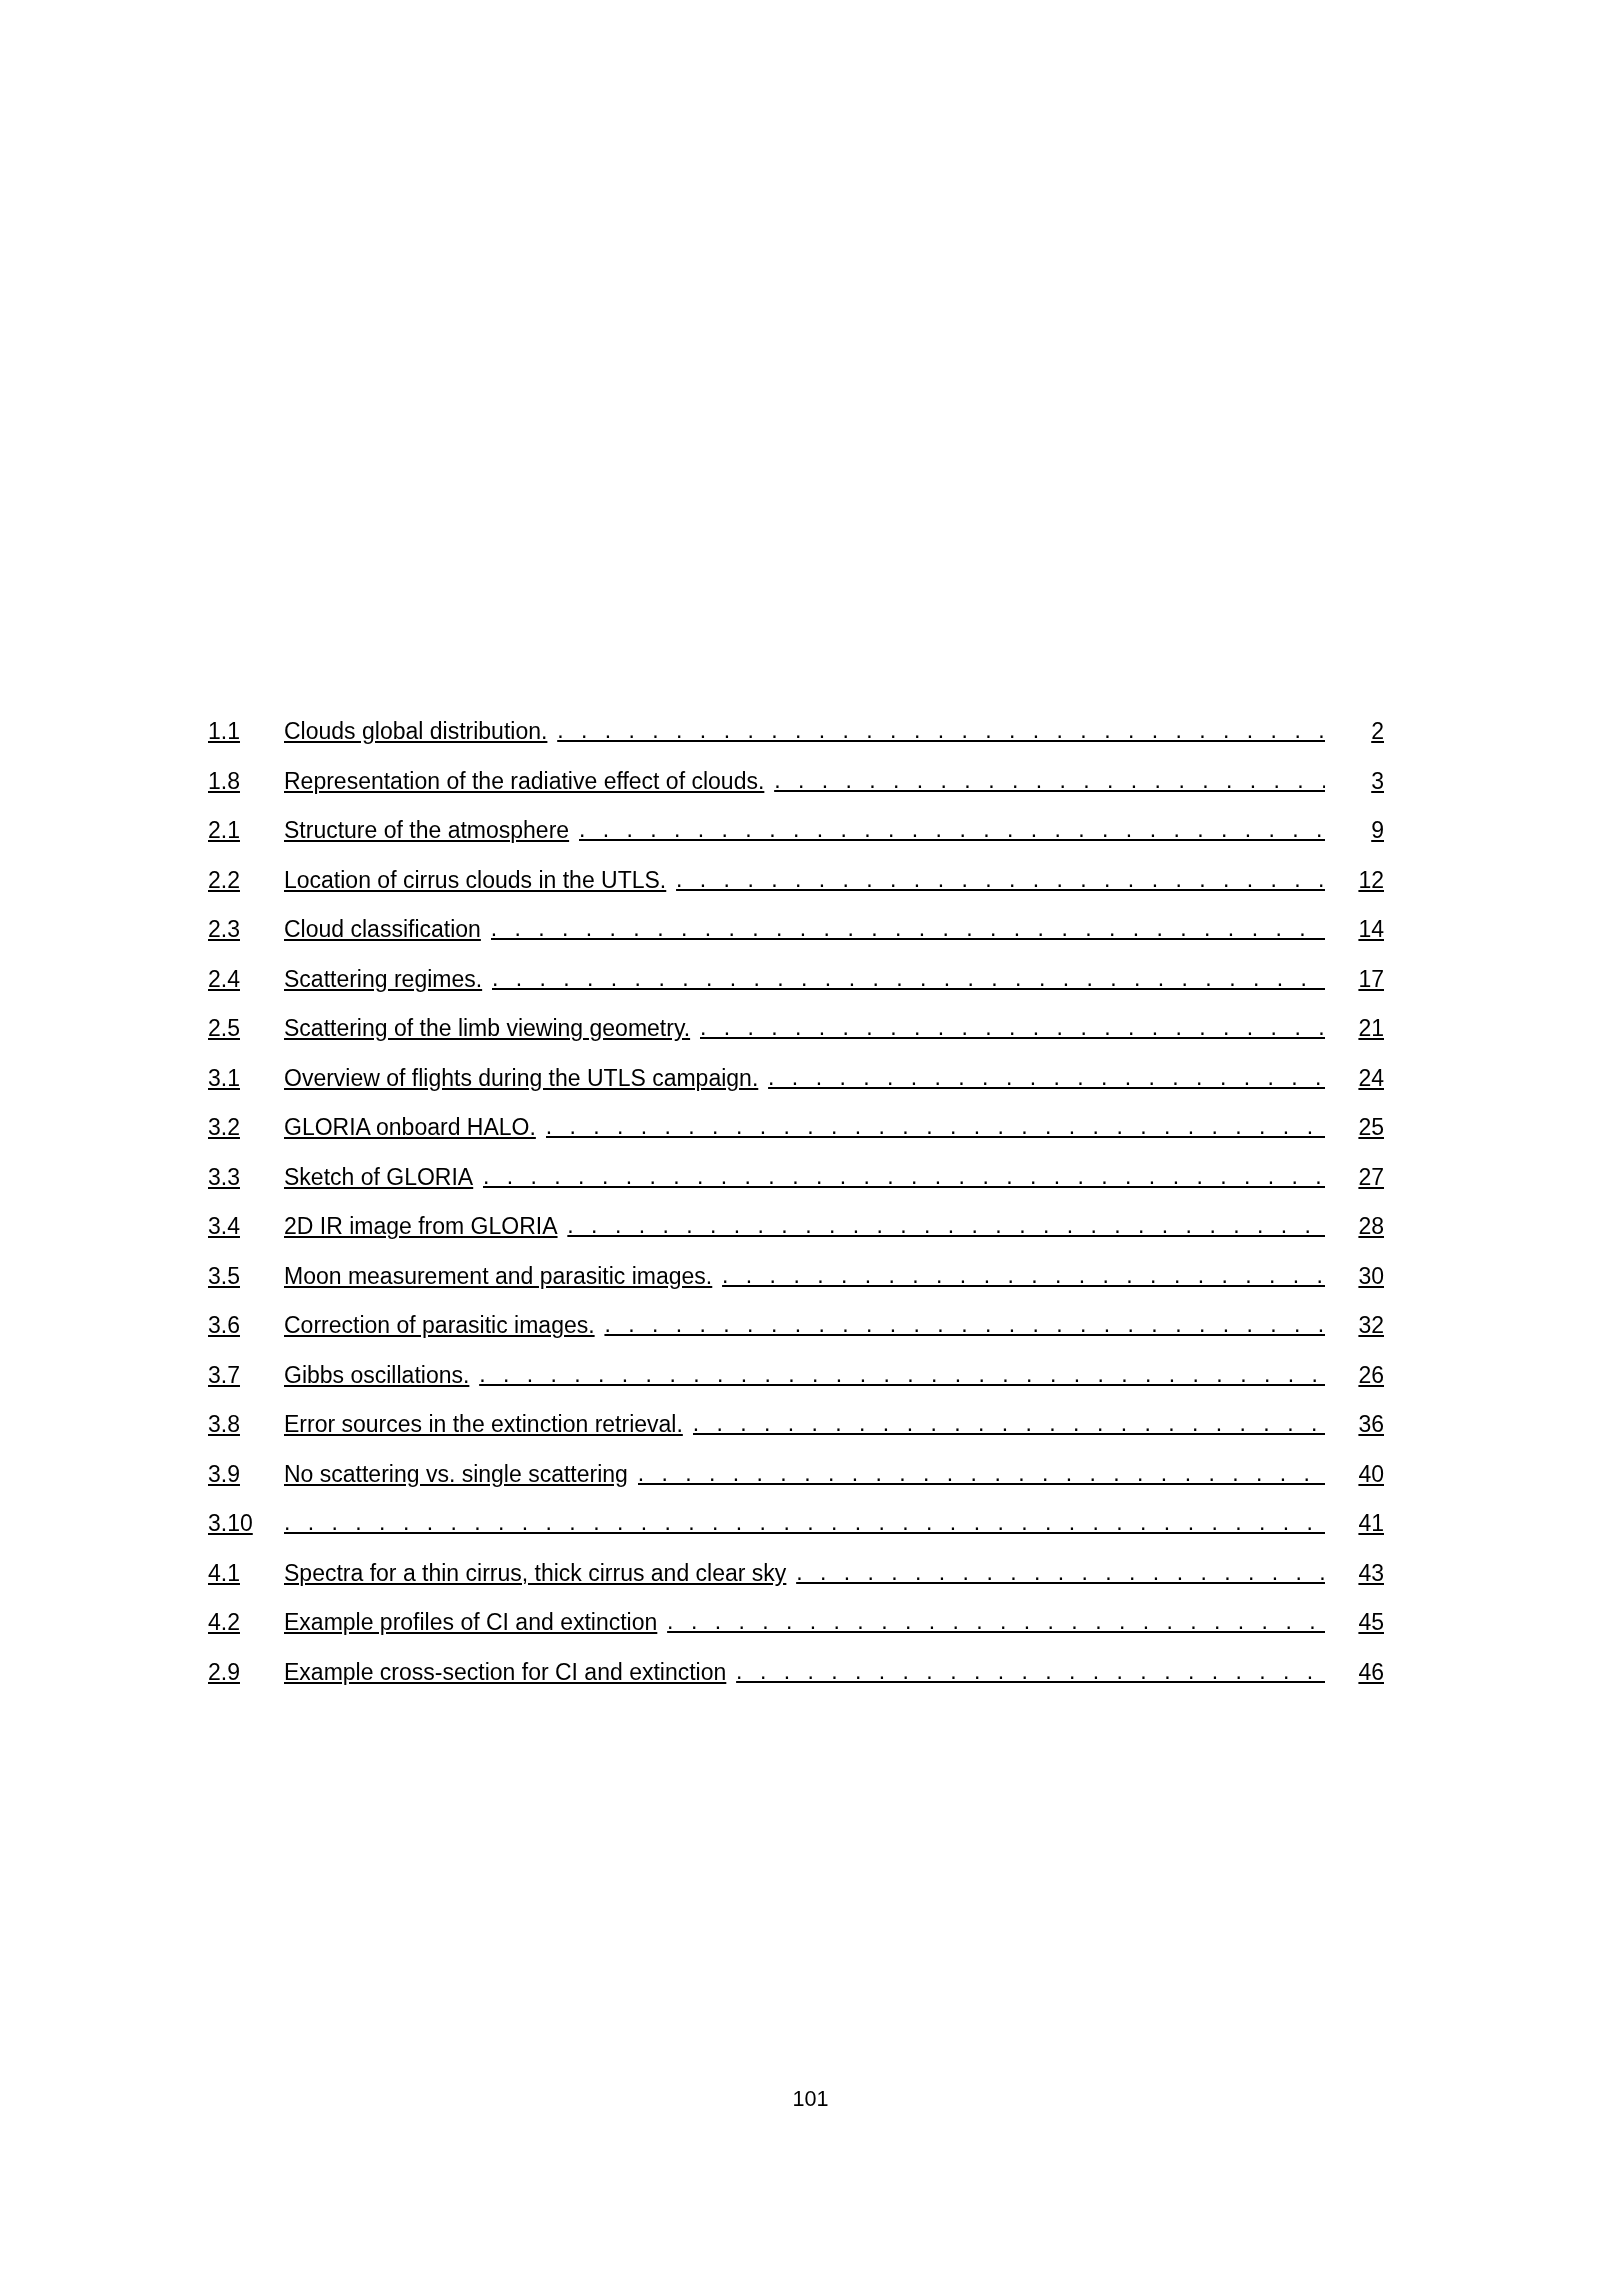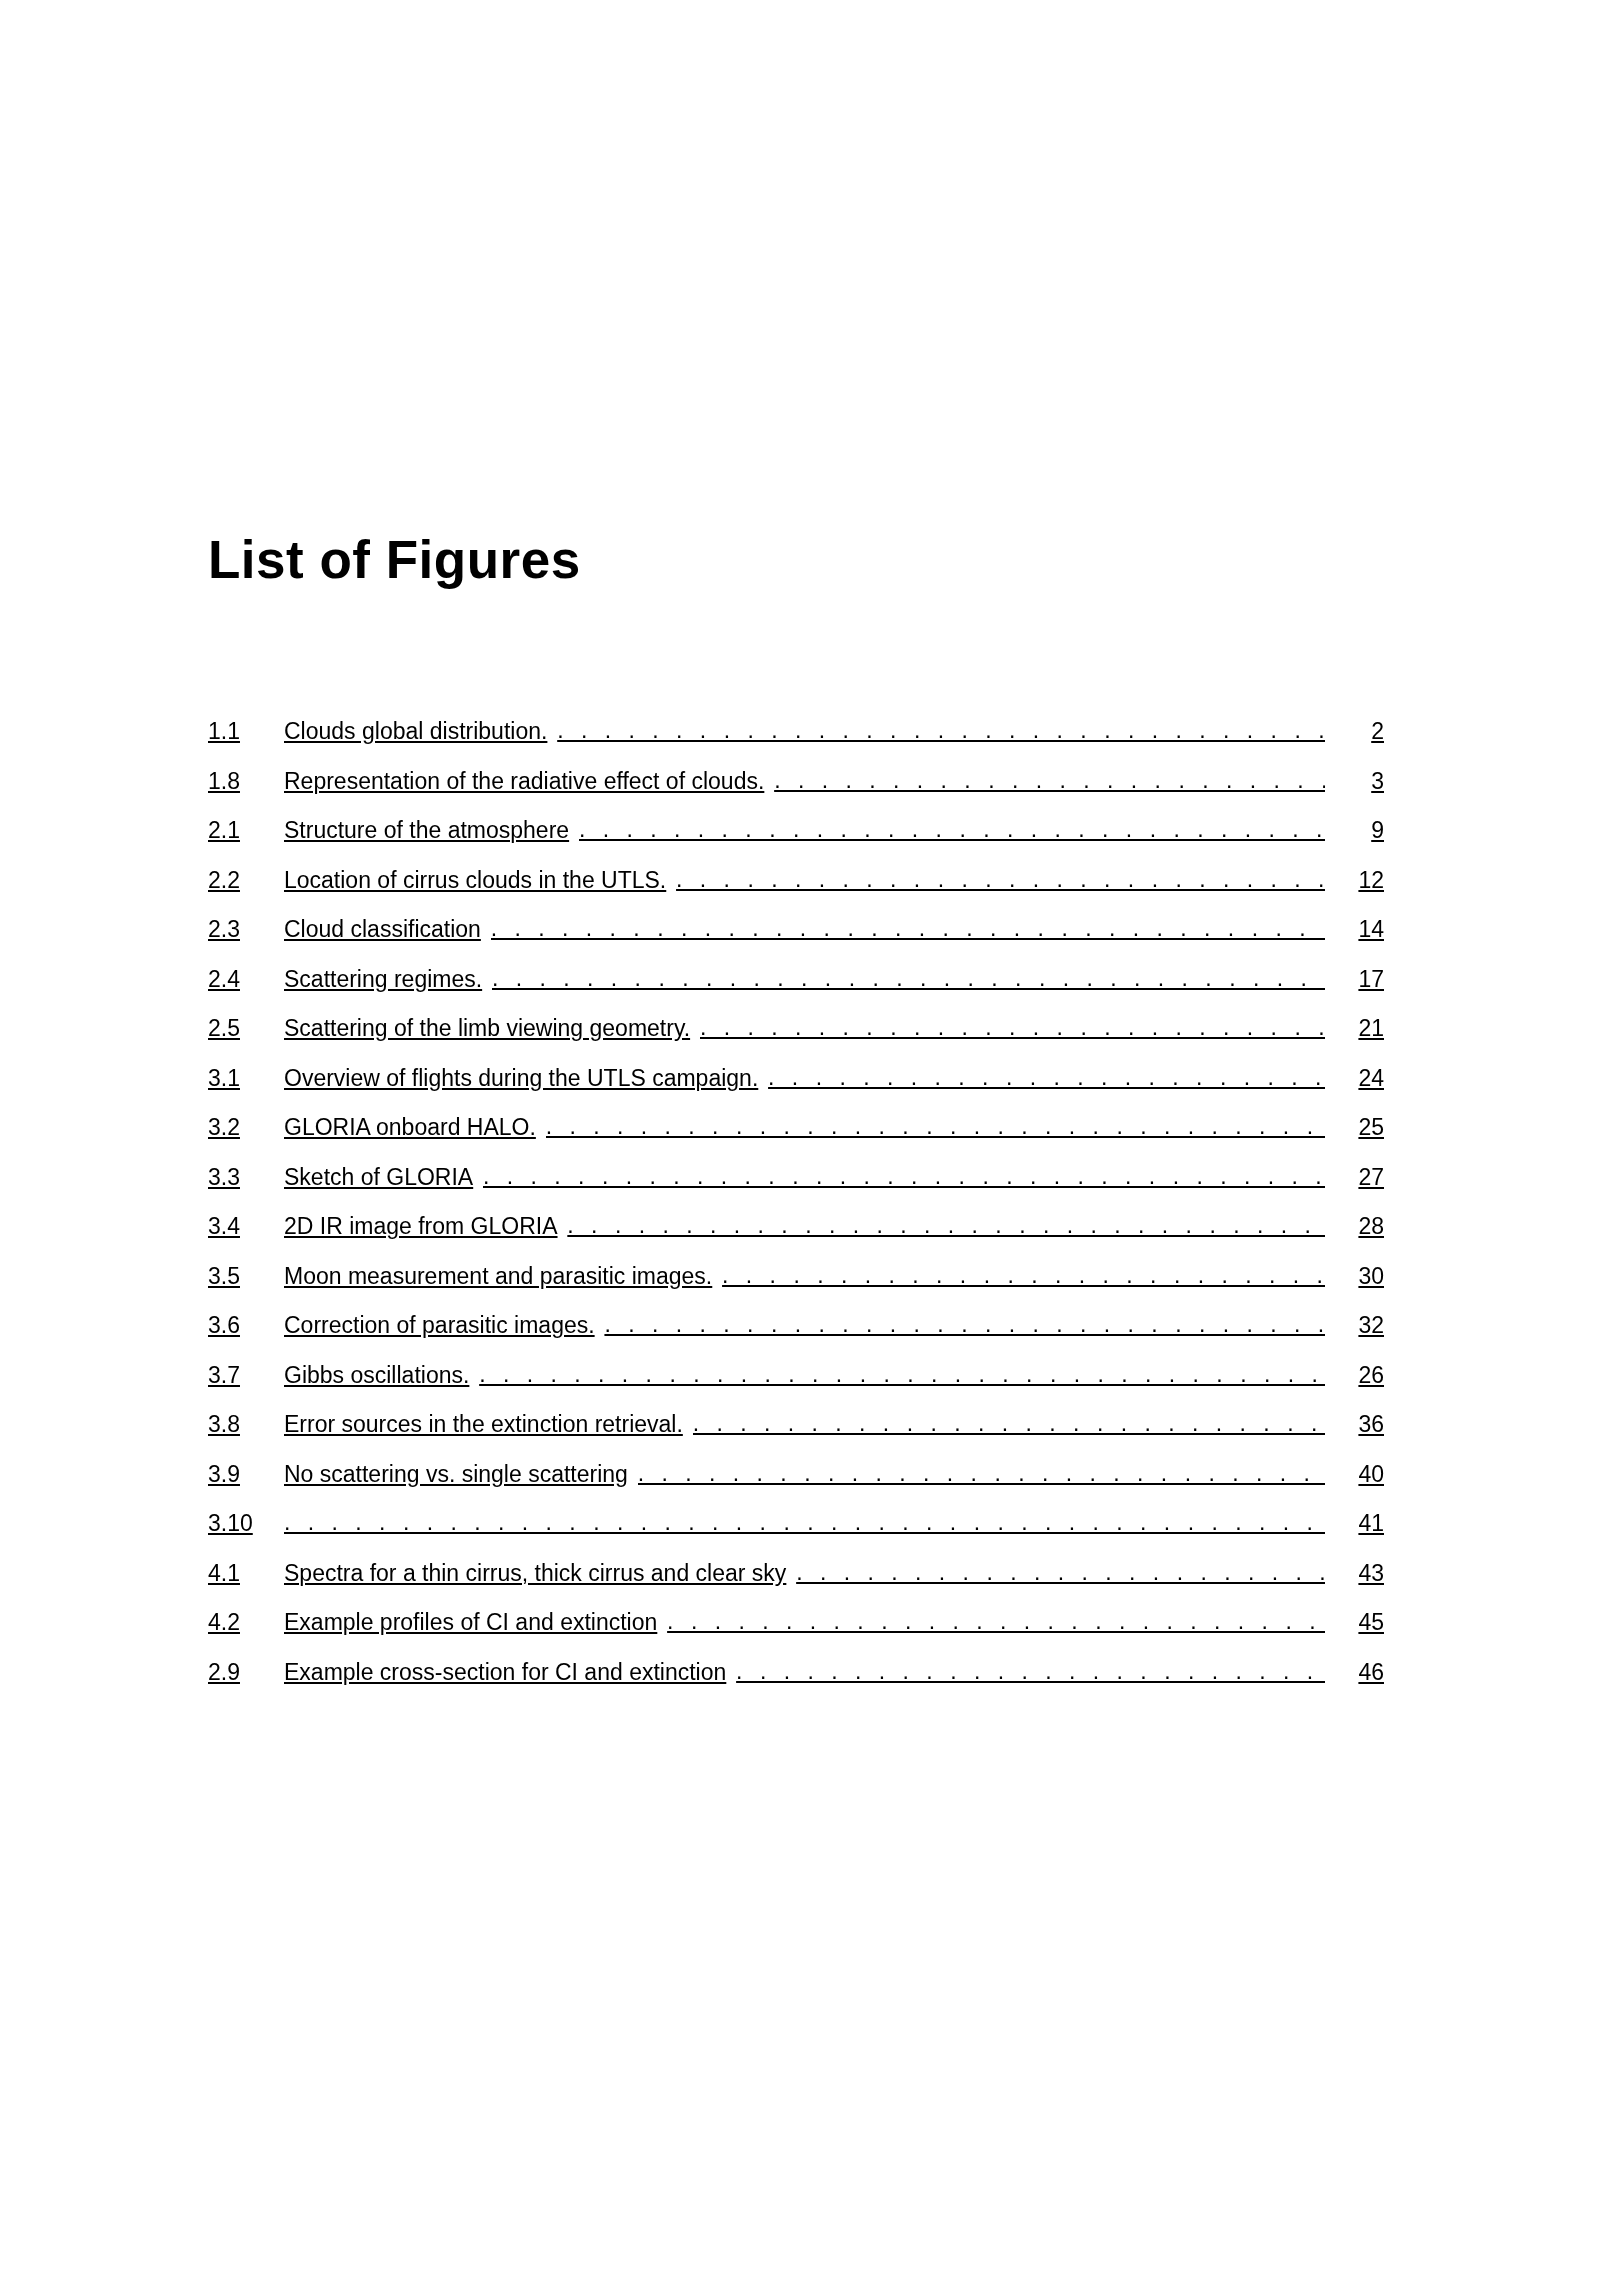--- a/index.html
+++ b/index.html
@@ -78,21 +78,20 @@
     top: 2086px;
     text-align: center;
     font-size: 21.6px;
   }
 </style>
 </head>
 <body>
 
 <div class="page">
 
-  <h1 class="title">List of Figures</h1>
 
   <div class="toc" id="toc-root">
       <div class="toc-group">
         <div class="toc-entry">
           <span class="toc-num">1.1</span>
           <span class="toc-label">Clouds global distribution.</span>
           <span class="toc-dots">. . . . . . . . . . . . . . . . . . . . . . . . . . . . . . . . . . . . . . . . . . . . . . . . . . . . . . . . . . . . . . . . . . . .</span>
           <span class="toc-page">2</span>
         </div>
         <div class="toc-entry">
@@ -210,15 +209,16 @@
         </div>
         <div class="toc-entry">
           <span class="toc-num">2.9</span>
           <span class="toc-label">Example cross-section for CI and extinction</span>
           <span class="toc-dots">. . . . . . . . . . . . . . . . . . . . . . . . . . . . . . . . . . . . . . . . . . . . . . . . . . . . . . . . . . . . . . . . . . . .</span>
           <span class="toc-page">46</span>
         </div>
       </div>
     </div>
 
+  <div class="folio">101</div>
 
 </div>
 
 
 </body></html>

